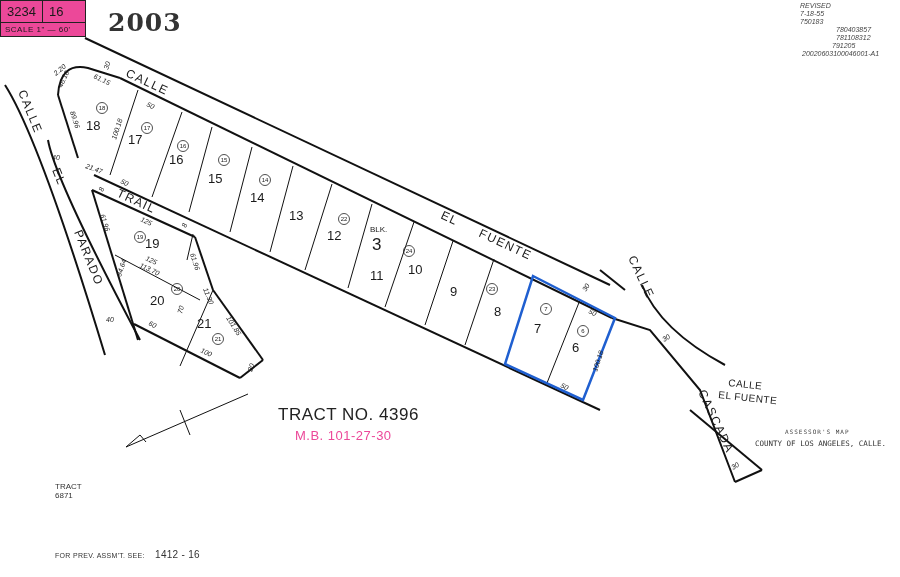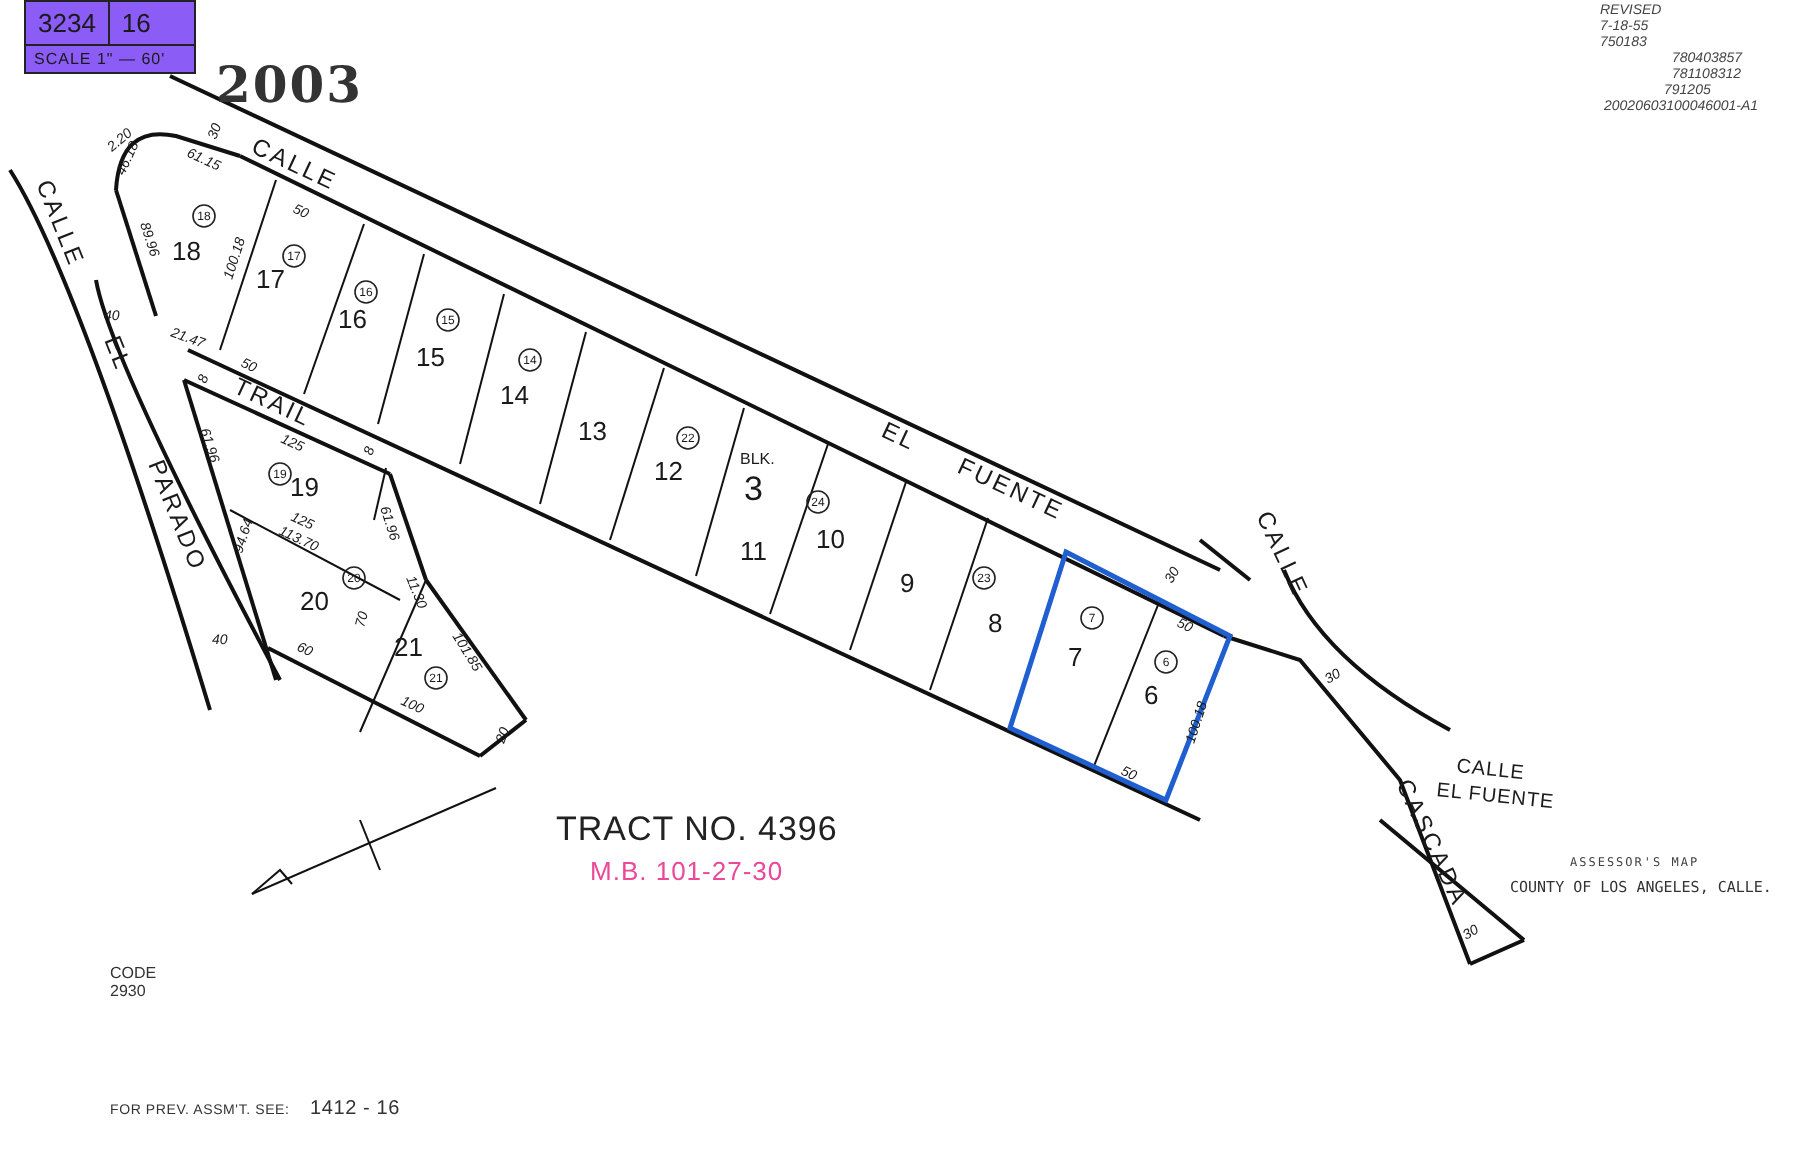--- a/index.html
+++ b/index.html
@@ -1,23 +1,23 @@
 <!DOCTYPE html>
 <html><head>
 <meta charset="utf-8">
 <style>
   html, body { margin:0; padding:0; background:#ffffff; }
   body { width:900px; height:577px; overflow:hidden; position:relative; font-family:"Liberation Sans", sans-serif; color:#1a1a1a; }
   #map-svg { position:absolute; left:0; top:0; }
-  .header-box { position:absolute; left:12px; top:0; border:1px solid #222; background:#8b5cf6; }
+  .header-box { position:absolute; left:0; top:0; border:1px solid #222; background:#ec4899; }
   .hb-row { display:flex; }
   .hb-cell { border-right:1px solid #222; font-size:13px; padding:3px 6px; }
   .hb-cell:last-child { border-right:none; }
   .hb-scale { border-top:1px solid #222; font-size:8px; padding:2px 4px; letter-spacing:0.5px; }
-  .year { position:absolute; left:108px; top:8px; font-family:"DejaVu Serif", serif; font-weight:bold; font-size:25px; color:#333; letter-spacing:1px;margin-top:20px; }
+  .year { position:absolute; left:108px; top:8px; font-family:"DejaVu Serif", serif; font-weight:bold; font-size:25px; color:#333; letter-spacing:1px; }
   .revised { position:absolute; left:800px; top:2px; font-size:7px; font-style:italic; color:#444; line-height:8px; }
   .tract-title { position:absolute; left:278px; top:405px; font-size:17px; letter-spacing:0.5px; color:#222; }
   .tract-mb { position:absolute; left:295px; top:428px; font-size:13px; letter-spacing:0.5px; color:#ec4899; }
   .assessor { position:absolute; left:785px; top:428px; font-family:"DejaVu Sans Mono", monospace; font-size:6px; color:#444; letter-spacing:1px; }
   .county { position:absolute; left:755px; top:439px; font-family:"DejaVu Sans Mono", monospace; font-size:7.5px; color:#333; }
   .code { position:absolute; left:55px; top:482px; font-size:8px; color:#333; line-height:9px; }
   .prev { position:absolute; left:55px; top:549px; font-size:7px; color:#333; letter-spacing:0.3px; }
   .prev-val { font-size:10px; margin-left:8px; }
   svg text { font-family:"Liberation Sans", sans-serif; fill:#1a1a1a; }
   .lot { font-size:13px; }
@@ -199,20 +199,20 @@
   <div style="margin-left:2px">20020603100046001-A1</div>
 </div>
 
 <div class="tract-title">TRACT NO. 4396</div>
 <div class="tract-mb">M.B. 101-27-30</div>
 
 <div class="assessor">ASSESSOR'S MAP</div>
 <div class="county">COUNTY OF LOS ANGELES, CALLE.</div>
 
 <div class="code">
-  <div>CODE</div>
-  <div>2930</div>
+  <div>TRACT</div>
+  <div>6871</div>
 </div>
 
 <div class="prev">
   <span>FOR PREV. ASSM'T. SEE:</span>
   <span class="prev-val">1412 - 16</span>
 </div>
 
 </body></html>

